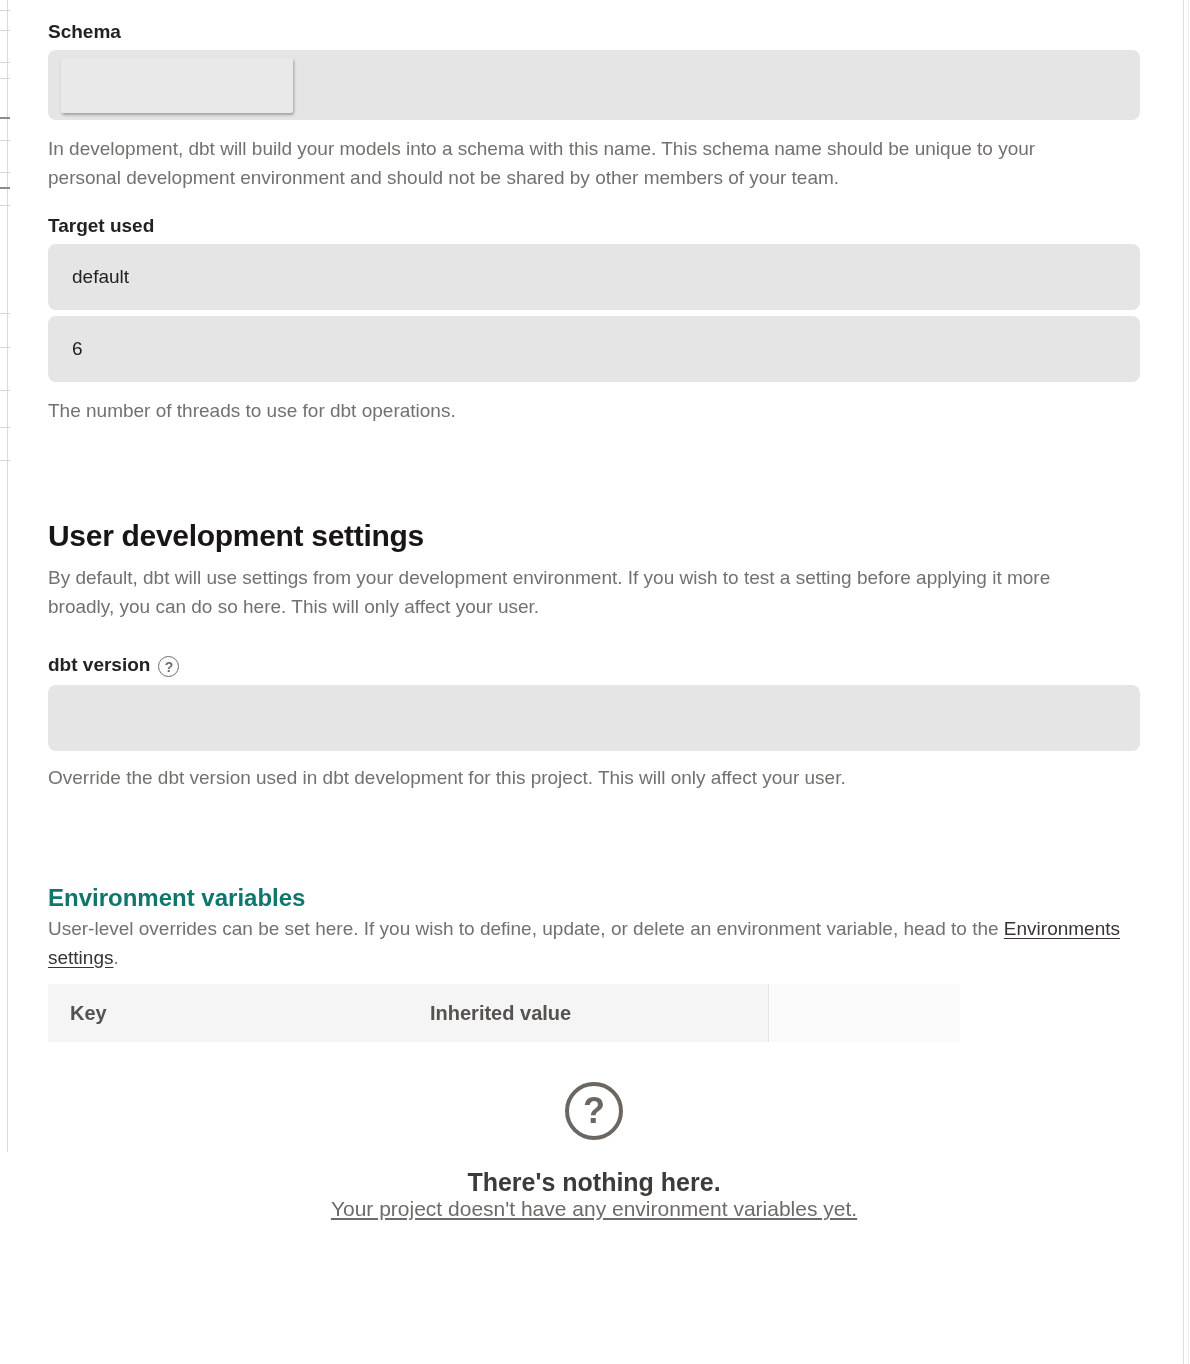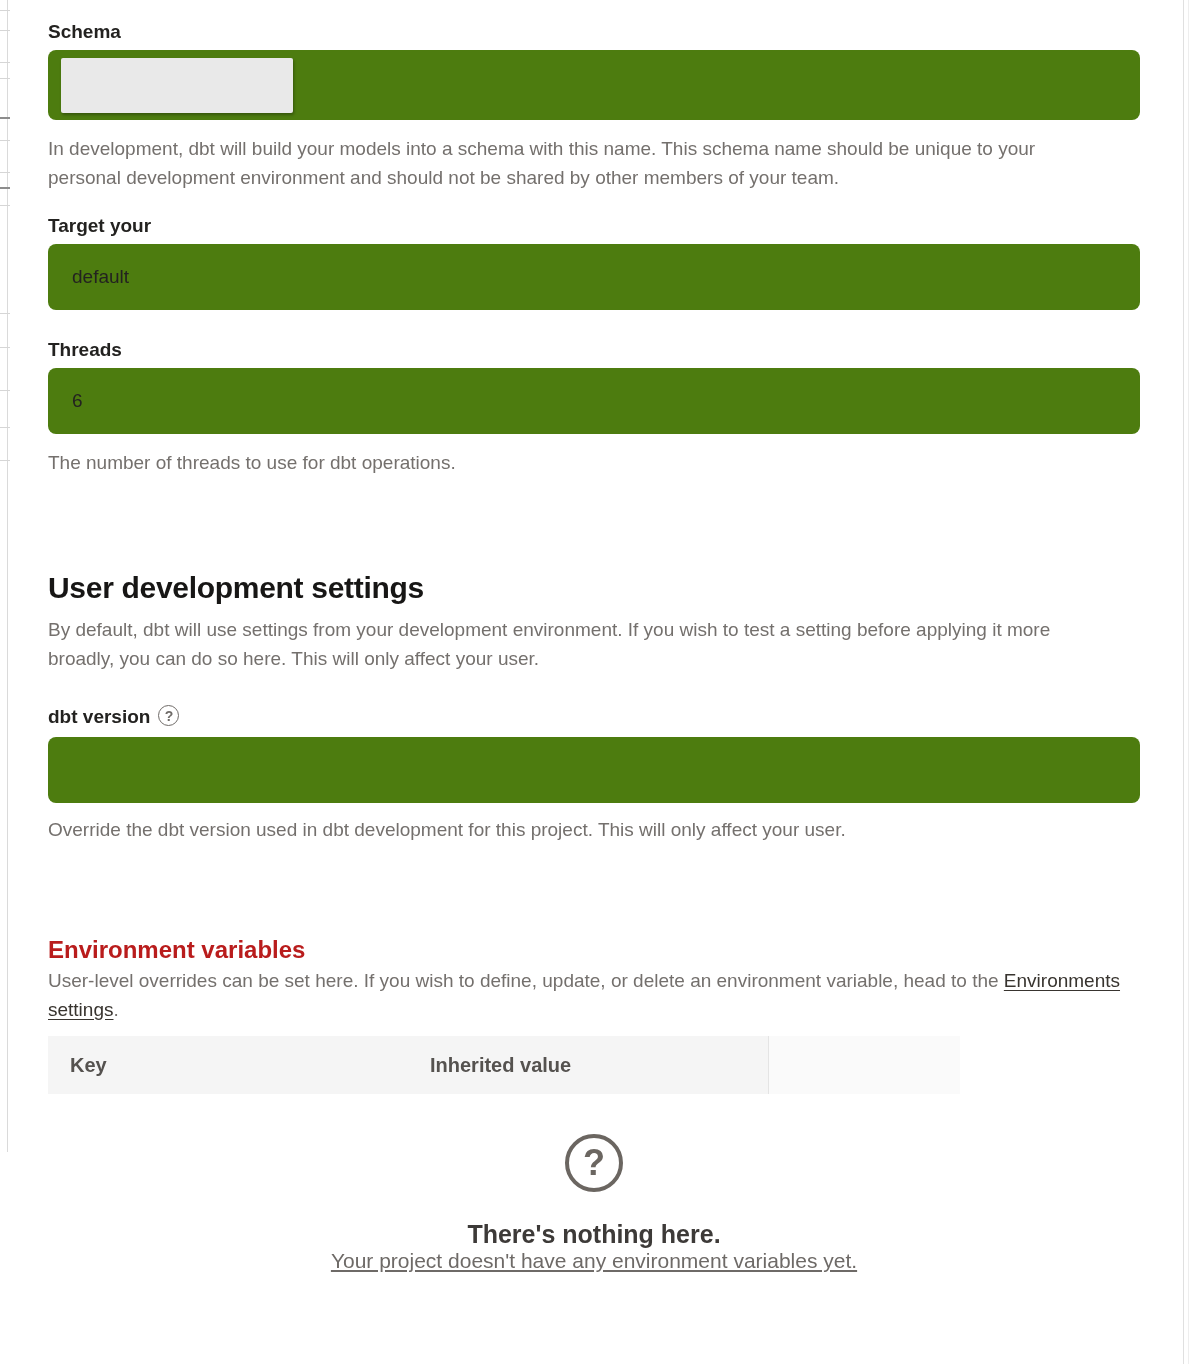--- a/index.html
+++ b/index.html
@@ -25,21 +25,21 @@
     position: absolute; left: 1183px; top: 0; height: 1364px; width: 6px;
     border-left: 1px solid #e0e0e0; border-right: 1px solid #eeeeee; background: #fff;
   }
 
   .content { padding: 20px 50px 0 48px; }
 
   .field-label { font-size: 19px; font-weight: 600; color: #232220; line-height: 24px; }
 
   .input-box {
     margin-top: 6px; height: 70px; width: 1092px;
-    background: #4d7c0f; border-radius: 8px;
+    background: #e5e5e5; border-radius: 8px;
     display: flex; align-items: center;
     padding: 0 24px; font-size: 19px; color: #232220;
   }
   .input-box.short { height: 66px; margin-top: 6px; }
 
   .redaction {
     width: 232px; height: 55px; margin-left: -11px;
     background: #e9e9e9; border-radius: 2px;
     box-shadow: 1px 2px 3px rgba(0,0,0,0.30);
   }
@@ -51,31 +51,31 @@
 
   .mt-field { margin-top: 22px; }
   .mt-field2 { margin-top: 28px; }
 
   h1.section-title {
     margin-top: 92px; font-size: 30px; font-weight: 700; color: #171615;
     letter-spacing: -0.3px; line-height: 38px;
   }
   .section-desc { margin-top: 8px; font-size: 19px; line-height: 29px; color: #74706d; max-width: 1062px; }
 
-  .label-row { margin-top: 32px; display: flex; align-items: flex-start; gap: 8px; }
+  .label-row { margin-top: 32px; display: flex; align-items: flex-end; gap: 8px; }
   .help-icon {
     width: 21px; height: 21px; border: 1.5px solid #6f6b68; border-radius: 50%;
     display: inline-flex; align-items: center; justify-content: center;
     font-size: 14px; font-weight: 600; color: #6f6b68; line-height: 1;
   }
   .input-box.empty { margin-top: 8px; }
   .help-text.tight { margin-top: 12px; }
 
   h2.section-title {
-    margin-top: 90px; font-size: 24px; font-weight: 700; color: #b91c1c; line-height: 32px;
+    margin-top: 90px; font-size: 24px; font-weight: 700; color: #0f766e; line-height: 32px;
   }
   .env-desc { font-size: 19px; line-height: 29px; color: #74706d; max-width: 1088px; }
   .env-link { color: #38342f; font-weight: 500; text-decoration: underline; text-underline-offset: 3px; cursor: pointer; }
 
   .env-table-header {
     margin-top: 12px; width: 1092px; height: 58px;
     display: grid; grid-template-columns: 360px 360px 192px 1fr;
   }
   .env-table-header .th {
     background: #f5f5f5; display: flex; align-items: center;
@@ -118,26 +118,25 @@
 <div class="right-gutter"></div>
 
 <div class="content">
 
   <div class="field-label">Schema</div>
   <div class="input-box">
     <div class="redaction"></div>
   </div>
   <p class="help-text">In development, dbt will build your models into a schema with this name. This schema name should be unique to your personal development environment and should not be shared by other members of your team.</p>
 
-  <div class="field-label mt-field">Target your</div>
+  <div class="field-label mt-field">Target used</div>
   <div class="input-box short">
     <span>default</span>
   </div>
 
-  <div class="field-label mt-field2">Threads</div>
   <div class="input-box short">
     <span>6</span>
   </div>
   <p class="help-text">The number of threads to use for dbt operations.</p>
 
   <h1 class="section-title">User development settings</h1>
   <p class="section-desc">By default, dbt will use settings from your development environment. If you wish to test a setting before applying it more broadly, you can do so here. This will only affect your user.</p>
 
   <div class="label-row">
     <span class="field-label">dbt version</span>

